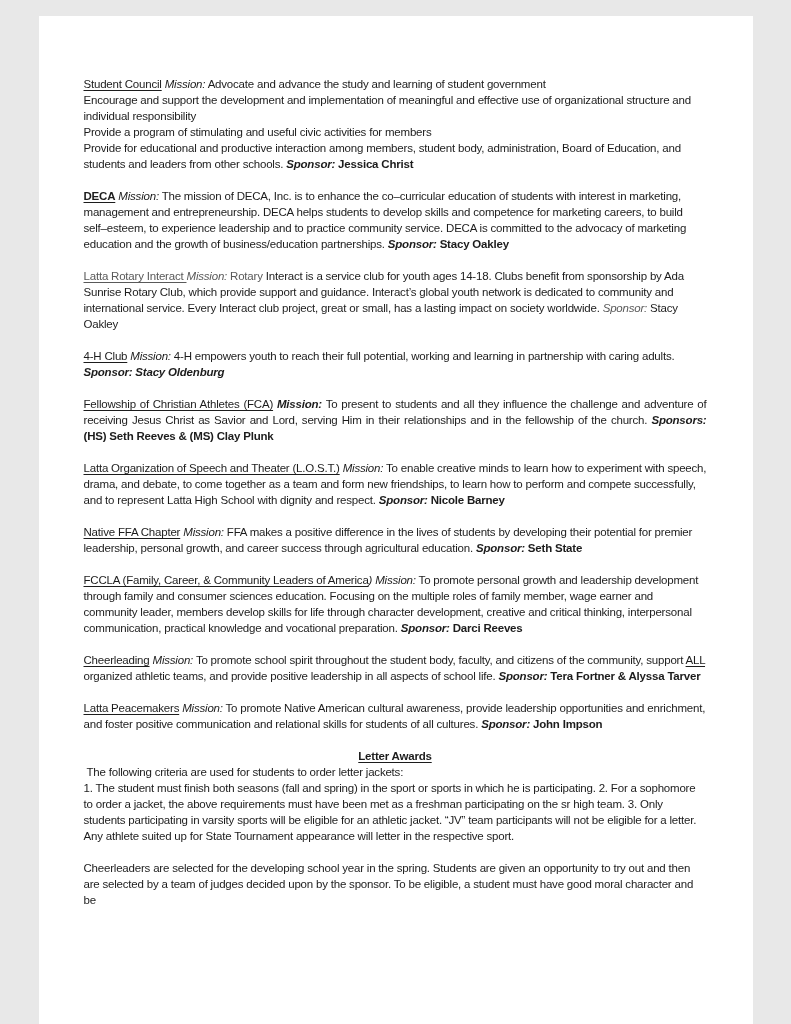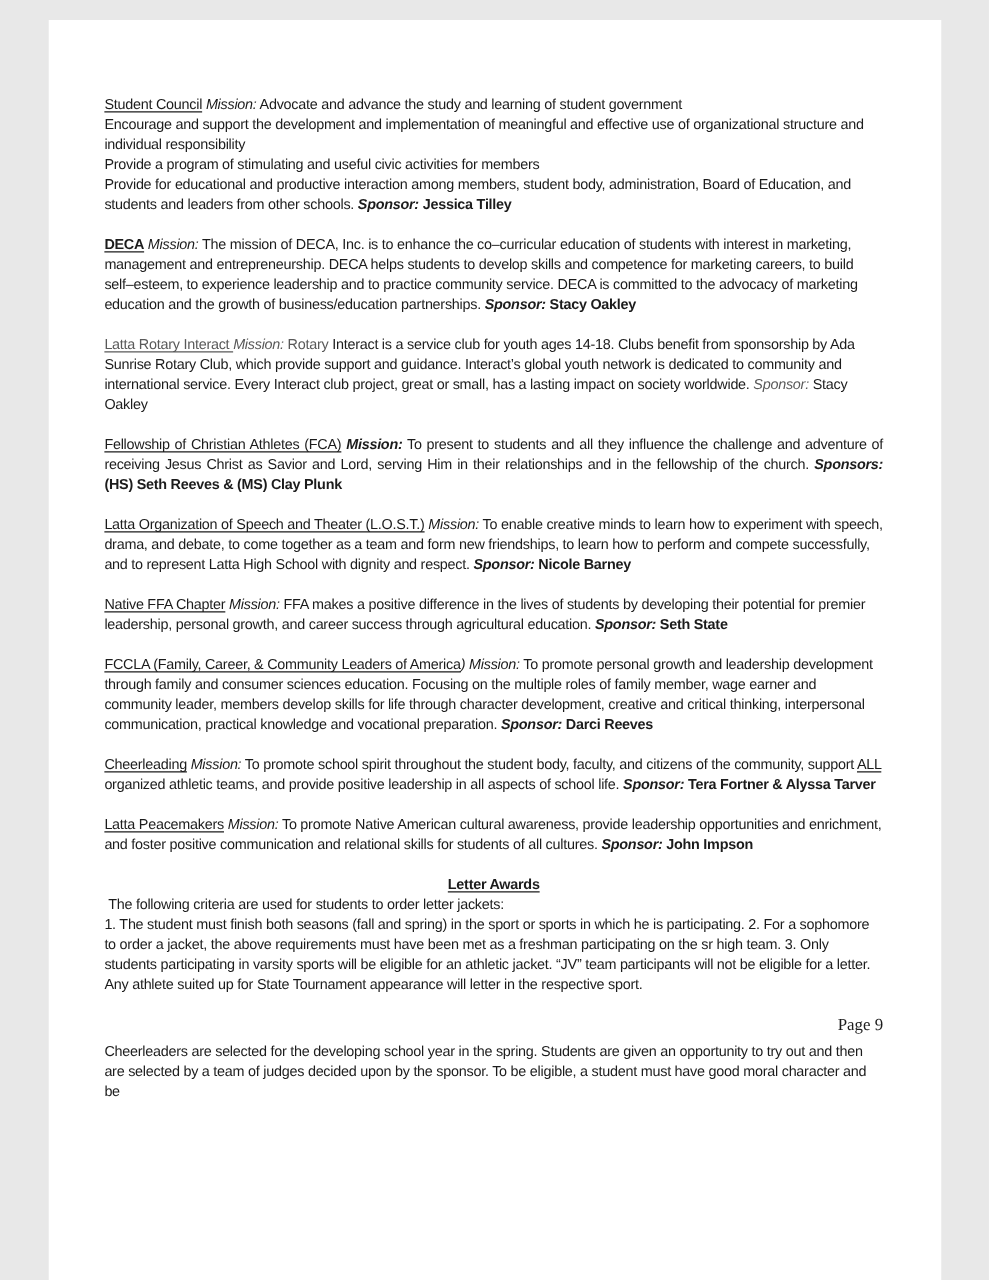--- a/index.html
+++ b/index.html
@@ -24,28 +24,29 @@
   }
 </style>
 </head>
 <body>
 
 <main class="page">
   <div>
       <p class="para"><span class="underline">Student Council</span><span> </span><span class="italic">Mission:</span><span> Advocate and advance the study and learning of student government
 Encourage and support the development and implementation of meaningful and effective use of organizational structure and individual responsibility
 Provide a program of stimulating and useful civic activities for members
-Provide for educational and productive interaction among members, student body, administration, Board of Education, and students and leaders from other schools. </span><span class="bold italic">Sponsor:</span><span class="bold"> Jessica Tilley</span></p>
+Provide for educational and productive interaction among members, student body, administration, Board of Education, and students and leaders from other schools. </span><span class="bold italic">Sponsor:</span><span class="bold"> Jessica Christ</span></p>
       <p class="para"><span class="bold underline">DECA</span><span> </span><span class="italic">Mission:</span><span> The mission of DECA, Inc. is to enhance the co–curricular education of students with interest in marketing, management and entrepreneurship. DECA helps students to develop skills and competence for marketing careers, to build self–esteem, to experience leadership and to practice community service. DECA is committed to the advocacy of marketing education and the growth of business/education partnerships. </span><span class="bold italic">Sponsor:</span><span class="bold"> Stacy Oakley</span></p>
       <p class="para"><span class="underline light">Latta Rotary Interact </span><span class="italic light">Mission:</span><span class="light"> Rotary </span><span>Interact is a service club for youth ages 14-18. Clubs benefit from sponsorship by Ada Sunrise Rotary Club, which provide support and guidance. Interact’s global youth network is dedicated to community and international service. Every Interact club project, great or small, has a lasting impact on society worldwide. </span><span class="italic light">Sponsor:</span><span> Stacy Oakley</span></p>
+      <p class="para"><span class="underline">4-H Club</span><span> </span><span class="italic">Mission:</span><span> 4-H empowers youth to reach their full potential, working and learning in partnership with caring adults.
+</span><span class="bold italic">Sponsor: Stacy Oldenburg</span></p>
       <p class="para justify"><span class="underline">Fellowship of Christian Athletes (FCA)</span><span> </span><span class="bold italic">Mission:</span><span> To present to students and all they influence the challenge and adventure of receiving Jesus Christ as Savior and Lord, serving Him in their relationships and in the fellowship of the church. </span><span class="bold italic">Sponsors:</span><span class="bold"> (HS) Seth Reeves &amp; (MS) Clay Plunk</span></p>
       <p class="para"><span class="underline">Latta Organization of Speech and Theater (L.O.S.T.)</span><span> </span><span class="italic">Mission:</span><span> To enable creative minds to learn how to experiment with speech, drama, and debate, to come together as a team and form new friendships, to learn how to perform and compete successfully, and to represent Latta High School with dignity and respect. </span><span class="bold italic">Sponsor:</span><span class="bold"> Nicole Barney</span></p>
       <p class="para"><span class="underline">Native FFA Chapter</span><span> </span><span class="italic">Mission:</span><span> FFA makes a positive difference in the lives of students by developing their potential for premier leadership, personal growth, and career success through agricultural education. </span><span class="bold italic">Sponsor:</span><span class="bold"> Seth State</span></p>
       <p class="para"><span class="underline">FCCLA (Family, Career, &amp; Community Leaders of America</span><span class="italic">)</span><span> </span><span class="italic">Mission:</span><span> To promote personal growth and leadership development through family and consumer sciences education. Focusing on the multiple roles of family member, wage earner and community leader, members develop skills for life through character development, creative and critical thinking, interpersonal communication, practical knowledge and vocational preparation. </span><span class="bold italic">Sponsor:</span><span class="bold"> Darci Reeves</span></p>
       <p class="para"><span class="underline">Cheerleading</span><span> </span><span class="italic">Mission:</span><span> To promote school spirit throughout the student body, faculty, and citizens of the community, support </span><span class="underline">ALL</span><span> organized athletic teams, and provide positive leadership in all aspects of school life. </span><span class="bold italic">Sponsor:</span><span class="bold"> Tera Fortner &amp; Alyssa Tarver</span></p>
       <p class="para"><span class="underline">Latta Peacemakers</span><span> </span><span class="italic">Mission:</span><span> To promote Native American cultural awareness, provide leadership opportunities and enrichment, and foster positive communication and relational skills for students of all cultures. </span><span class="bold italic">Sponsor:</span><span class="bold"> John Impson</span></p>
       <p class="para tight"><span class="bold underline">Letter Awards</span></p>
       <p class="para"><span> The following criteria are used for students to order letter jackets:
 1. The student must finish both seasons (fall and spring) in the sport or sports in which he is participating. 2. For a sophomore to order a jacket, the above requirements must have been met as a freshman participating on the sr high team. 3. Only students participating in varsity sports will be eligible for an athletic jacket. “JV” team participants will not be eligible for a letter. Any athlete suited up for State Tournament appearance will letter in the respective sport.</span></p>
-      <p class="page-num"><span>Page 9</span></p>
       <p class="para"><span>Cheerleaders are selected for the developing school year in the spring. Students are given an opportunity to try out and then are selected by a team of judges decided upon by the sponsor. To be eligible, a student must have good moral character and be</span></p>
     </div>
 </main>
 
 </body></html>

